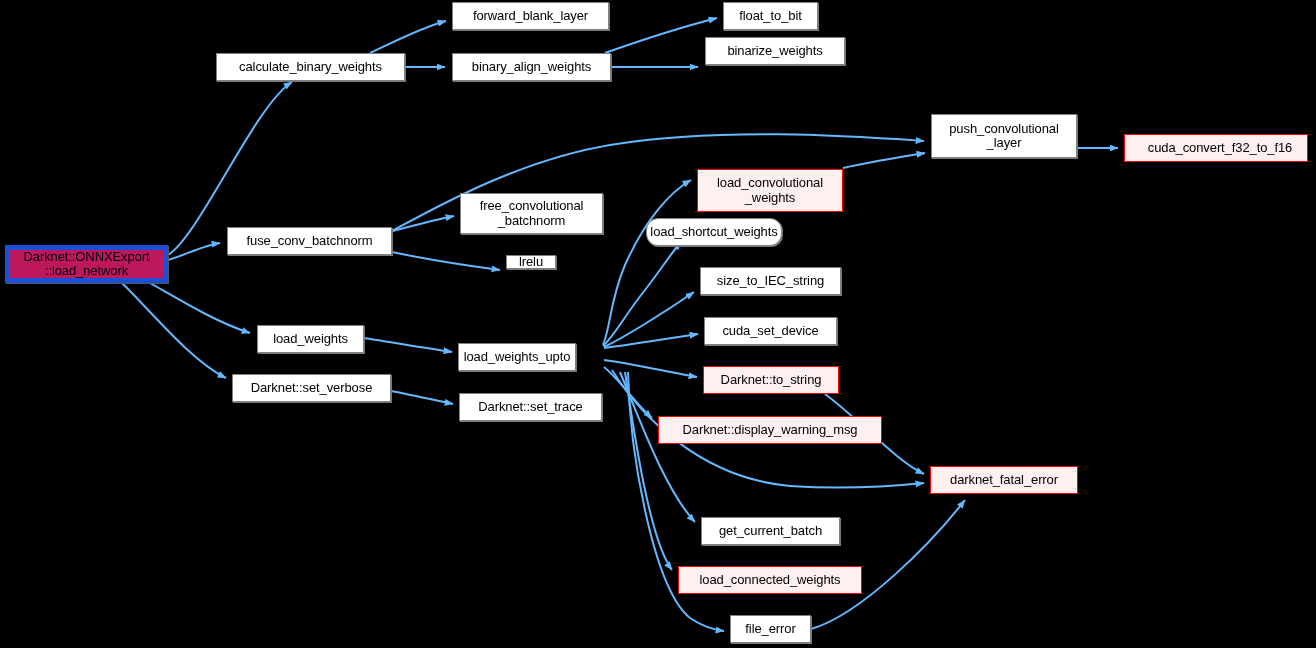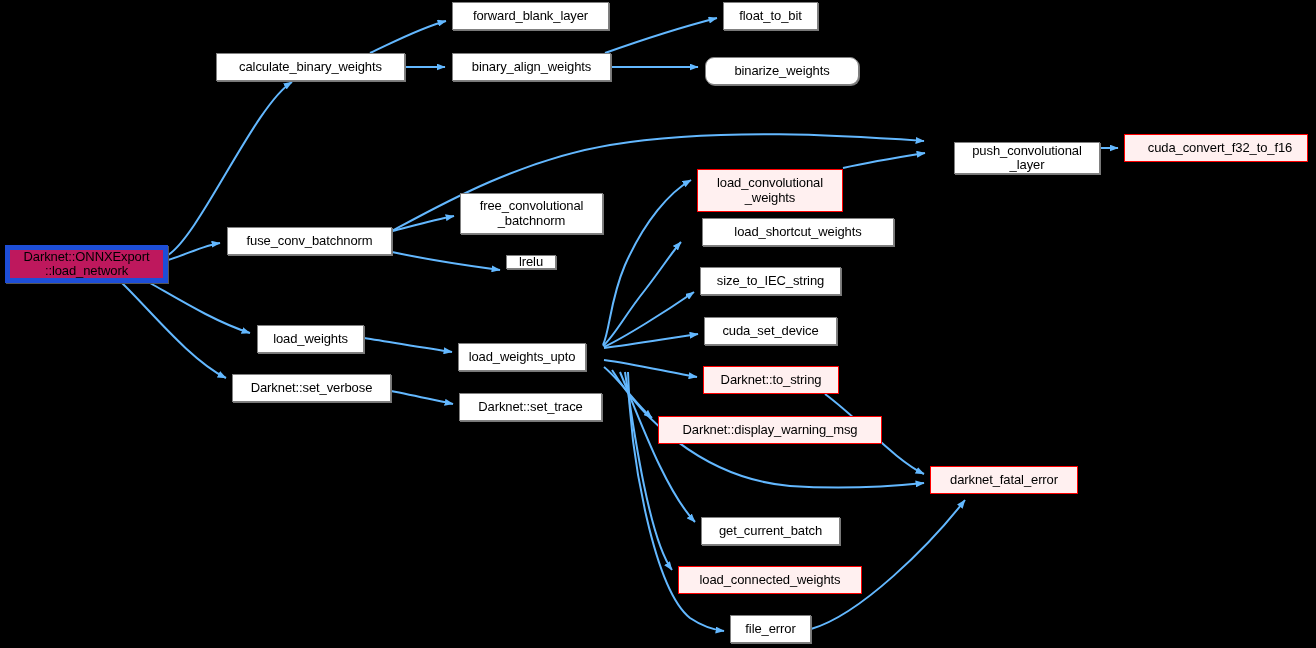--- a/index.html
+++ b/index.html
@@ -90,37 +90,37 @@
         <path d="M 1077,148 C 1092,148 1104,148 1118,148" fill="none" stroke="#63b8ff" stroke-width="2" marker-end="url(#arrowhead)"></path>
       </g>
   </svg>
   <div id="node-layer">
       <div class="node root" style="left: 5px; top: 245px; width: 163px; height: 38px;">Darknet::ONNXExport
 ::load_network</div>
       <div class="node normal" style="left: 216px; top: 53px; width: 189px; height: 28px;">calculate_binary_weights</div>
       <div class="node normal" style="left: 452px; top: 2px; width: 157px; height: 28px;">forward_blank_layer</div>
       <div class="node normal" style="left: 452px; top: 53px; width: 159px; height: 28px;">binary_align_weights</div>
       <div class="node normal" style="left: 723px; top: 2px; width: 95px; height: 28px;">float_to_bit</div>
-      <div class="node normal" style="left: 705px; top: 57px; width: 154px; height: 28px; border-radius: 9px;">binarize_weights</div>
+      <div class="node normal" style="left: 705px; top: 37px; width: 140px; height: 28px;">binarize_weights</div>
       <div class="node normal" style="left: 227px; top: 227px; width: 165px; height: 28px;">fuse_conv_batchnorm</div>
       <div class="node normal" style="left: 460px; top: 193px; width: 143px; height: 41px;">free_convolutional
 _batchnorm</div>
       <div class="node normal" style="left: 506px; top: 255px; width: 50px; height: 14px;">lrelu</div>
       <div class="node normal" style="left: 257px; top: 325px; width: 107px; height: 28px;">load_weights</div>
       <div class="node normal" style="left: 232px; top: 374px; width: 159px; height: 28px;">Darknet::set_verbose</div>
-      <div class="node normal" style="left: 458px; top: 343px; width: 128px; height: 28px;">load_weights_upto</div>
+      <div class="node normal" style="left: 458px; top: 343px; width: 118px; height: 28px;">load_weights_upto</div>
       <div class="node normal" style="left: 459px; top: 393px; width: 143px; height: 28px;">Darknet::set_trace</div>
       <div class="node highlight" style="left: 697px; top: 153px; width: 146px; height: 43px; margin-top: 16px;">load_convolutional
 _weights</div>
-      <div class="node normal" style="left: 702px; top: 218px; width: 192px; height: 28px;">load_shortcut_weights</div>
+      <div class="node normal" style="left: 646px; top: 218px; width: 136px; height: 28px; border-radius: 12px;">load_shortcut_weights</div>
       <div class="node normal" style="left: 700px; top: 267px; width: 141px; height: 28px;">size_to_IEC_string</div>
       <div class="node normal" style="left: 704px; top: 317px; width: 133px; height: 28px;">cuda_set_device</div>
       <div class="node highlight" style="left: 703px; top: 366px; width: 136px; height: 28px;">Darknet::to_string</div>
       <div class="node highlight" style="left: 658px; top: 416px; width: 224px; height: 28px;">Darknet::display_warning_msg</div>
       <div class="node normal" style="left: 701px; top: 517px; width: 139px; height: 28px;">get_current_batch</div>
       <div class="node highlight" style="left: 678px; top: 566px; width: 184px; height: 28px;">load_connected_weights</div>
       <div class="node normal" style="left: 730px; top: 615px; width: 81px; height: 28px;">file_error</div>
-      <div class="node normal" style="left: 931px; top: 142px; width: 146px; height: 32px; margin-left: 23px;">push_convolutional
+      <div class="node normal" style="left: 931px; top: 114px; width: 146px; height: 44px;">push_convolutional
 _layer</div>
       <div class="node highlight" style="left: 1124px; top: 134px; width: 184px; height: 28px; padding-left: 8px;">cuda_convert_f32_to_f16</div>
       <div class="node highlight" style="left: 930px; top: 466px; width: 148px; height: 28px;">darknet_fatal_error</div>
     </div>
 </div>
 
 </body></html>

